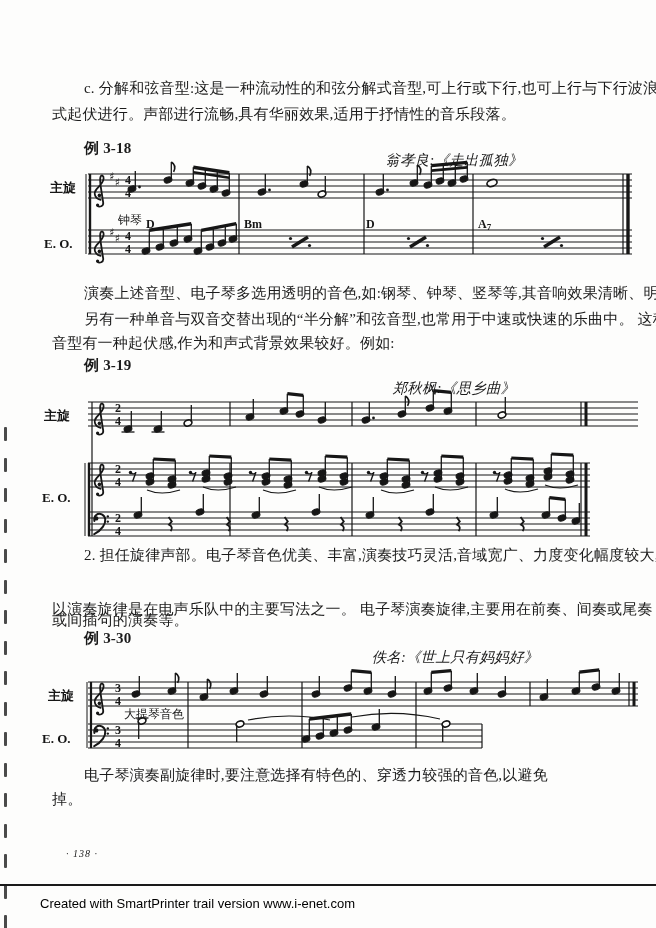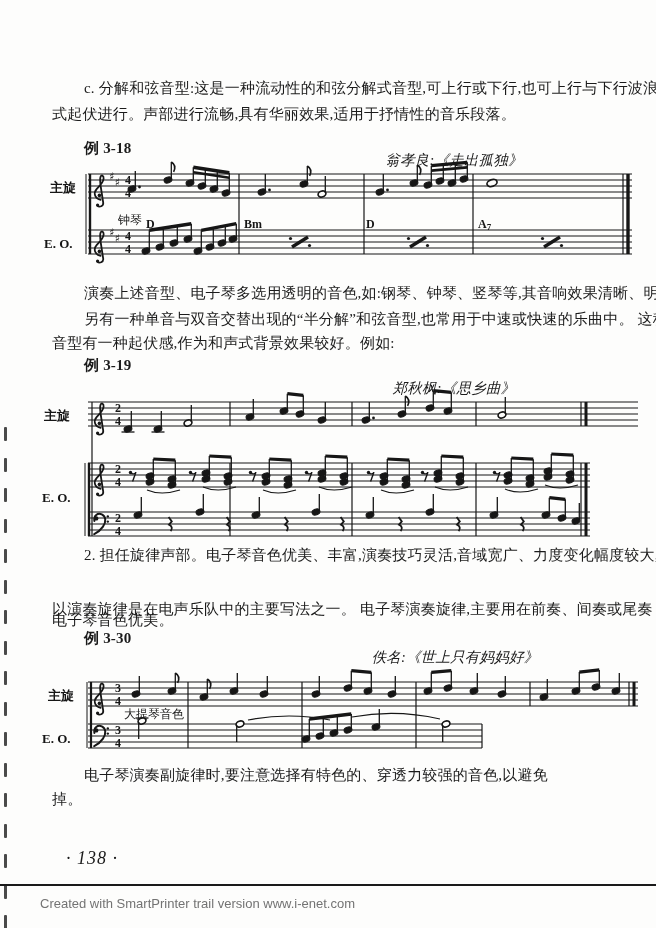--- a/index.html
+++ b/index.html
@@ -1,23 +1,23 @@
 <!DOCTYPE html>
 <html><head>
 <meta charset="utf-8">
 <style>
   html,body{margin:0;padding:0;background:#e8e8e8;}
   #page{position:relative;width:656px;height:928px;background:#fdfdfc;overflow:hidden;
         font-family:"Liberation Serif","DejaVu Serif",serif;color:#1b1b1b;}
   .tline{position:absolute;white-space:nowrap;font-size:15px;letter-spacing:0.2px;}
   .exlabel{font-weight:bold;}
   .attr{font-style:italic;font-size:14.5px;text-align:center;}
-  .pagenum{font-style:italic;font-size:18px;letter-spacing:1px;}
+  .pagenum{font-style:italic;font-size:10px;letter-spacing:1px;}
   .footer-credit{position:absolute;left:40px;top:896px;font-family:"Liberation Sans","DejaVu Sans",sans-serif;
-        font-size:13px;color:#737373;}
+        font-size:13px;color:#000000;}
   .footer-sep{position:absolute;left:0;top:884px;width:656px;height:2px;background:#1a1a1a;}
   .mmark{position:absolute;width:2.5px;background:#4a4a4a;border-radius:1px;}
   #music{position:absolute;left:0;top:0;pointer-events:none;}
 </style>
 </head>
 <body>
 
 <div id="page">
 
   <div class="tline" style="left:84px;top:79px">c. 分解和弦音型:这是一种流动性的和弦分解式音型,可上行或下行,也可上行与下行波浪</div>
@@ -26,21 +26,21 @@
   <div class="tline attr" style="left:304px;top:151px;width:300px">翁孝良:《走出孤独》</div>
 
   <div class="tline" style="left:84px;top:284px">演奏上述音型、电子琴多选用透明的音色,如:钢琴、钟琴、竖琴等,其音响效果清晰、明亮。</div>
   <div class="tline" style="left:84px;top:310px">另有一种单音与双音交替出现的“半分解”和弦音型,也常用于中速或快速的乐曲中。 这种</div>
   <div class="tline" style="left:52px;top:334px">音型有一种起伏感,作为和声式背景效果较好。例如:</div>
   <div class="tline exlabel" style="left:84px;top:356px">例 3-19</div>
   <div class="tline attr" style="left:304px;top:379px;width:300px">郑秋枫:《思乡曲》</div>
 
   <div class="tline" style="left:84px;top:546px">2. 担任旋律声部。电子琴音色优美、丰富,演奏技巧灵活,音域宽广、力度变化幅度较大,所</div>
   <div class="tline" style="left:52px;top:600px">以演奏旋律是在电声乐队中的主要写法之一。 电子琴演奏旋律,主要用在前奏、间奏或尾奏</div>
-  <div class="tline" style="left:52px;top:611px">电子琴音色优美。</div>
+  <div class="tline" style="left:52px;top:611px">或间插句的演奏等。</div>
   <div class="tline exlabel" style="left:84px;top:629px">例 3-30</div>
   <div class="tline" style="left:84px;top:766px">电子琴演奏副旋律时,要注意选择有特色的、穿透力较强的音色,以避免</div>
 
   <div class="tline attr" style="left:304px;top:648px;width:302px">佚名:《世上只有妈妈好》</div>
   <div class="tline" style="left:52px;top:790px">掉。</div>
 
   <div class="tline pagenum" style="left:66px;top:848px">· 138 ·</div>
 
   <svg id="music" width="656" height="928">
       <g>

